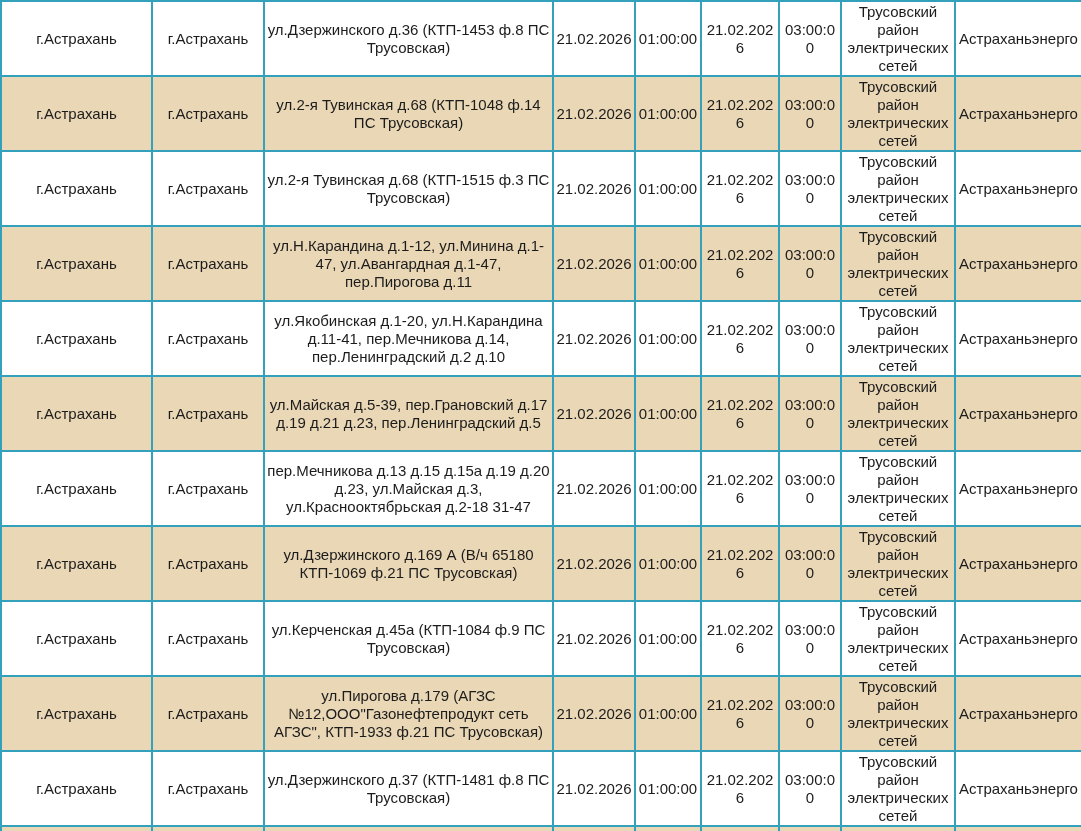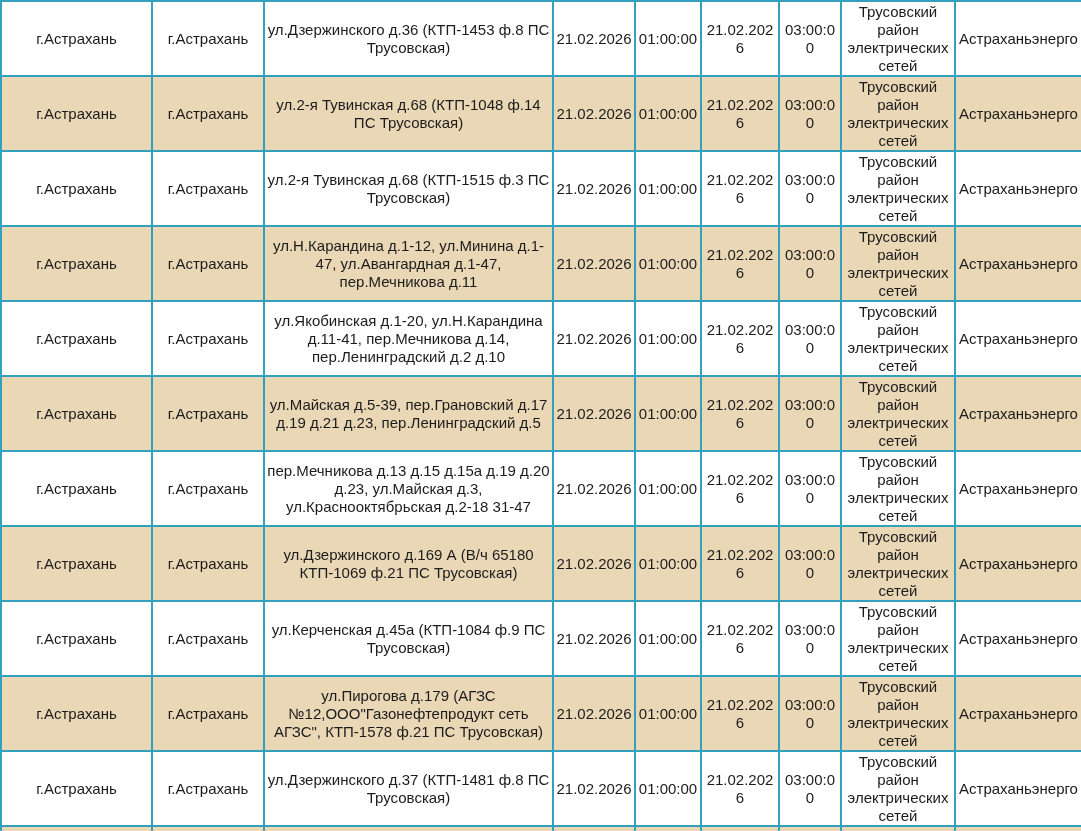--- a/index.html
+++ b/index.html
@@ -94,21 +94,21 @@
           <td>21.02.2026</td>
           <td>01:00:00</td>
           <td>21.02.2026</td>
           <td>03:00:00</td>
           <td>Трусовский район электрических сетей</td>
           <td>Астраханьэнерго</td>
         </tr>
         <tr>
           <td>г.Астрахань</td>
           <td>г.Астрахань</td>
-          <td>ул.Н.Карандина д.1-12, ул.Минина д.1-47, ул.Авангардная д.1-47, пер.Мечникова д.11</td>
+          <td>ул.Н.Карандина д.1-12, ул.Минина д.1-47, ул.Авангардная д.1-47, пер.Пирогова д.11</td>
           <td>21.02.2026</td>
           <td>01:00:00</td>
           <td>21.02.2026</td>
           <td>03:00:00</td>
           <td>Трусовский район электрических сетей</td>
           <td>Астраханьэнерго</td>
         </tr>
         <tr>
           <td>г.Астрахань</td>
           <td>г.Астрахань</td>
@@ -160,21 +160,21 @@
           <td>21.02.2026</td>
           <td>01:00:00</td>
           <td>21.02.2026</td>
           <td>03:00:00</td>
           <td>Трусовский район электрических сетей</td>
           <td>Астраханьэнерго</td>
         </tr>
         <tr>
           <td>г.Астрахань</td>
           <td>г.Астрахань</td>
-          <td>ул.Пирогова д.179 (АГЗС №12,ООО"Газонефтепродукт сеть АГЗС", КТП-1578 ф.21 ПС Трусовская)</td>
+          <td>ул.Пирогова д.179 (АГЗС №12,ООО"Газонефтепродукт сеть АГЗС", КТП-1933 ф.21 ПС Трусовская)</td>
           <td>21.02.2026</td>
           <td>01:00:00</td>
           <td>21.02.2026</td>
           <td>03:00:00</td>
           <td>Трусовский район электрических сетей</td>
           <td>Астраханьэнерго</td>
         </tr>
         <tr>
           <td>г.Астрахань</td>
           <td>г.Астрахань</td>

